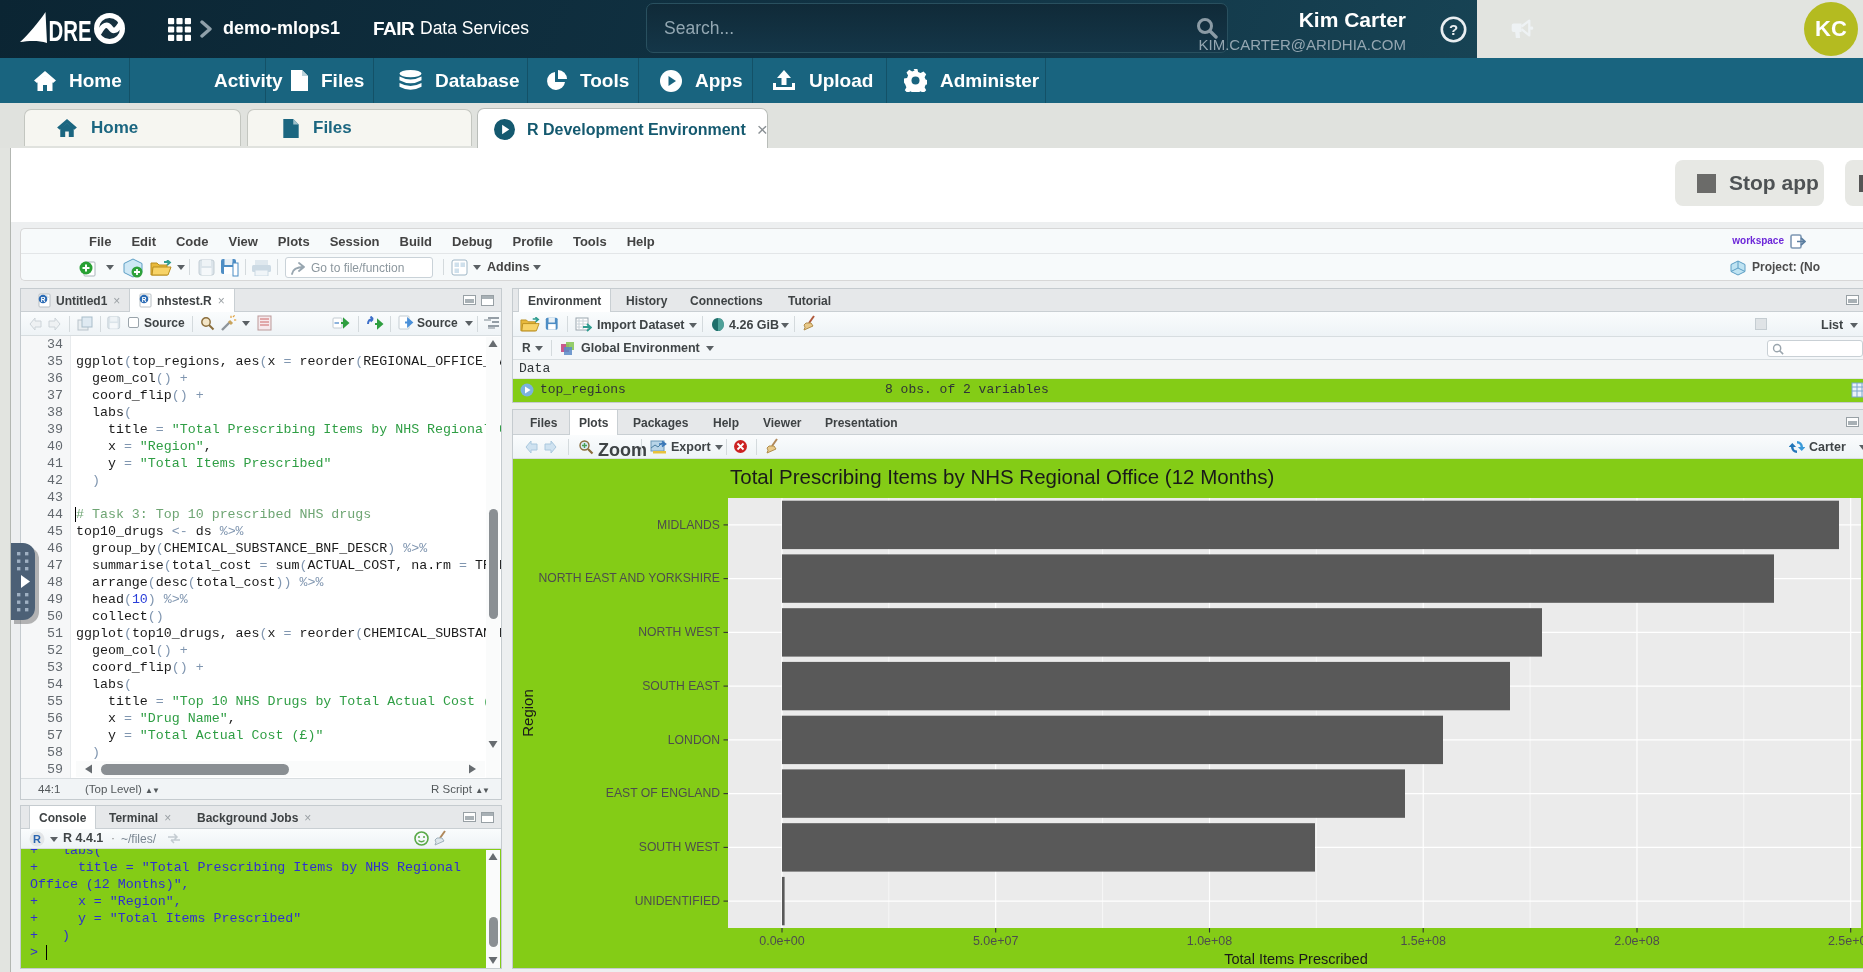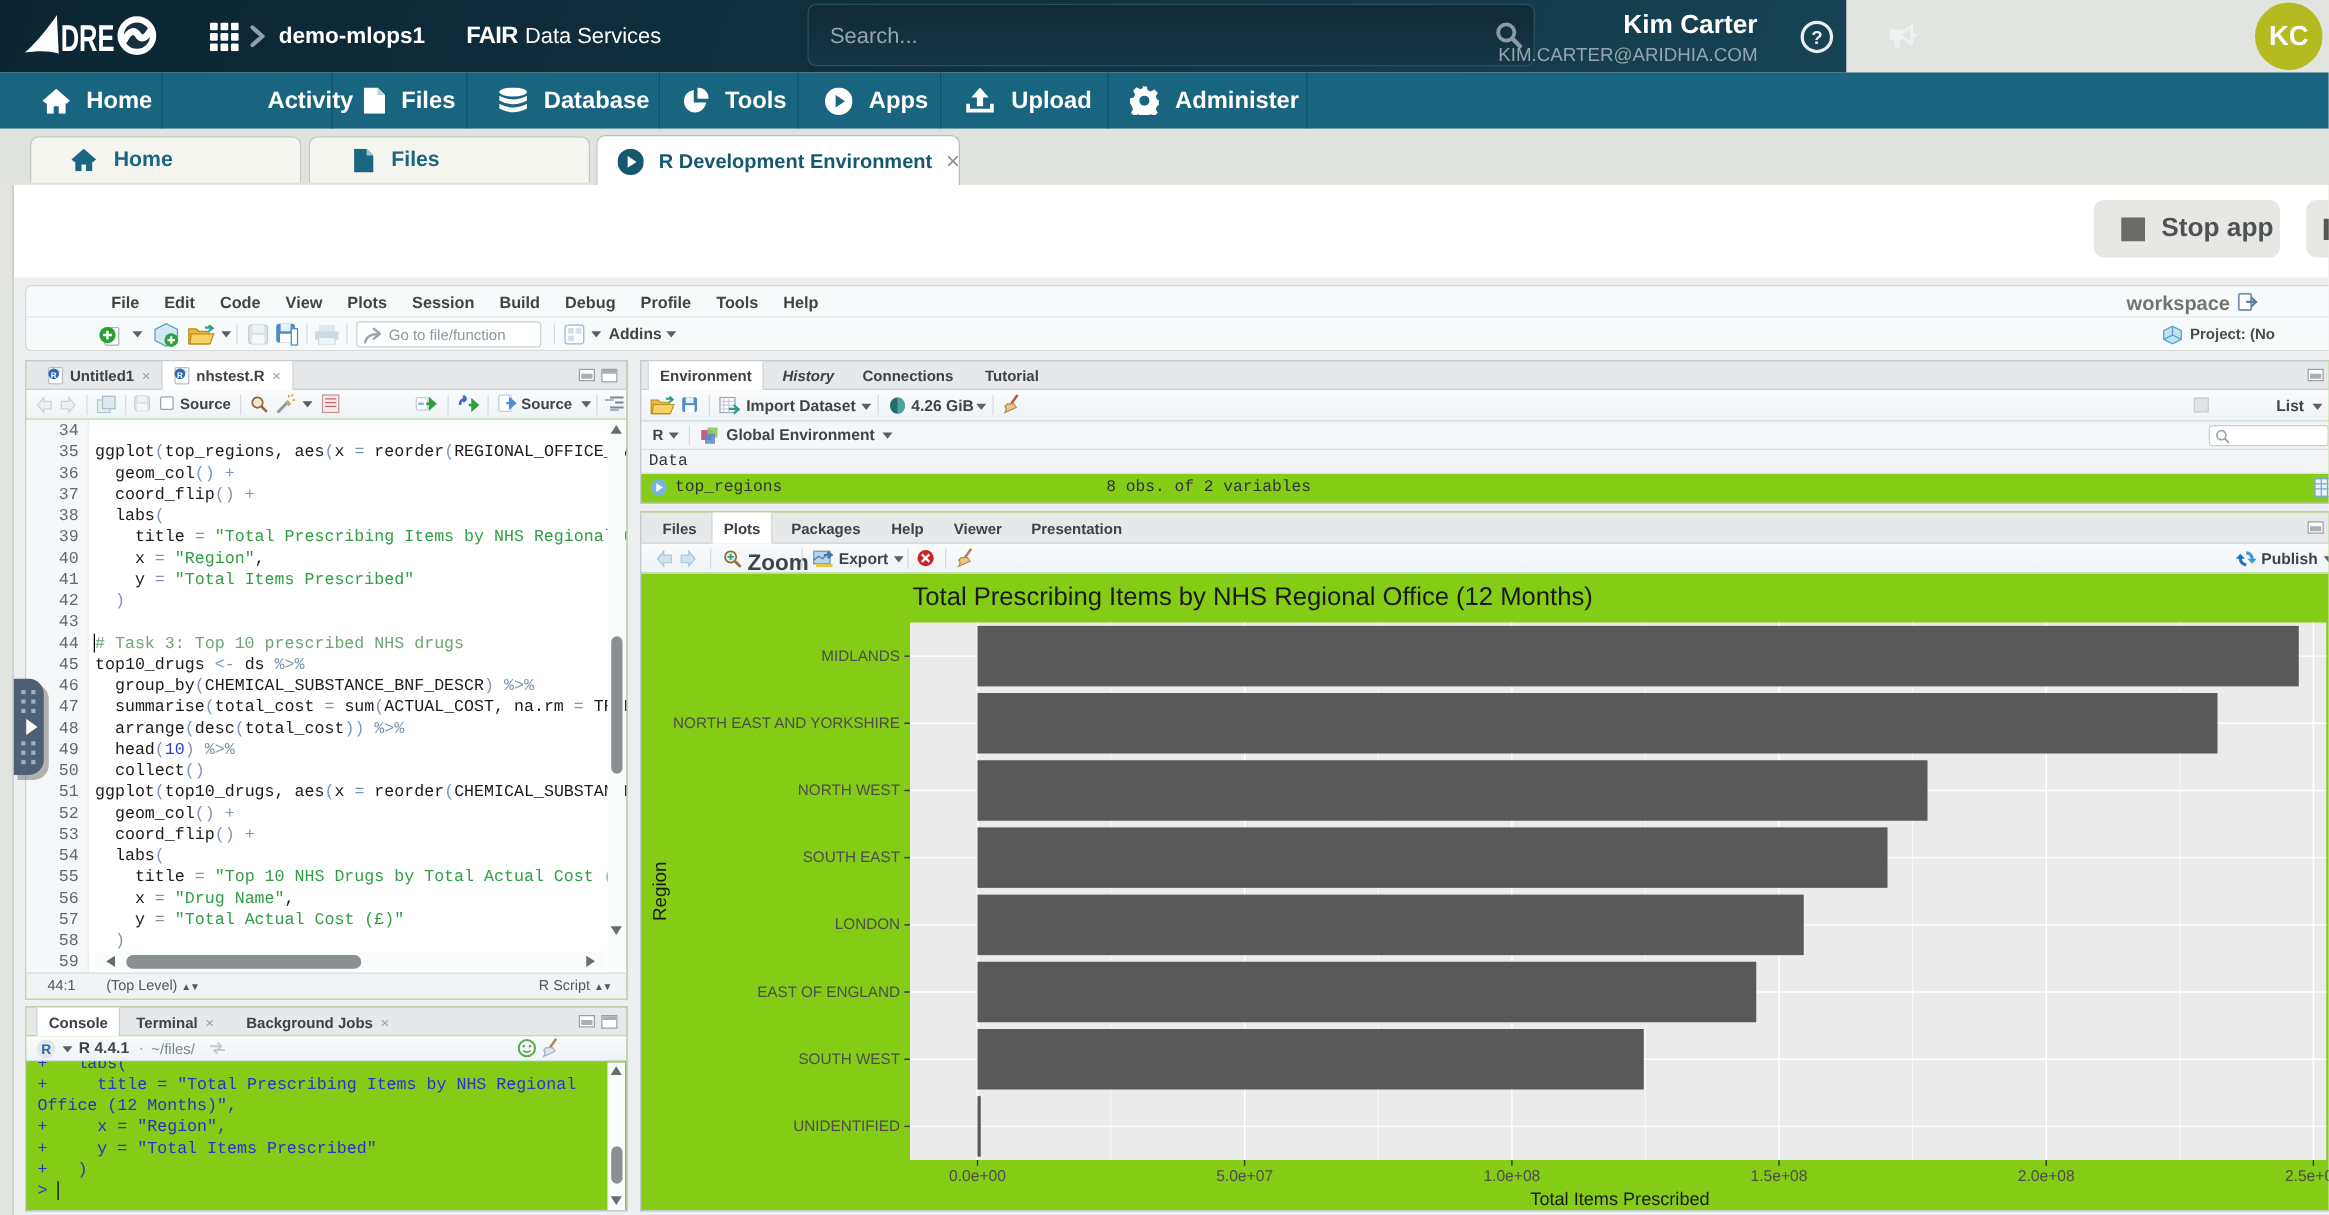--- a/index.html
+++ b/index.html
@@ -193,21 +193,21 @@
   <div class="appbtn" style="left:1845px;top:160px;width:40px;padding-left:14px;">
     <span style="width:17px;height:17px;background:#555;display:inline-block;"></span>
   </div>
   <div id="rstudio">
 
     <div class="abs" style="left:9px;top:6px;width:1852px;height:53px;background:#f7fafb;border:1px solid #d7d7d7;border-radius:5px 0 0 5px;border-right:none;">
       <div class="abs" style="left:0;top:0;width:100%;height:25px;border-bottom:1px solid #e3e6e8;"></div>
       <div class="abs" style="left:58px;top:5px;font-size:13px;font-weight:600;color:#434343;">
         <span style="padding:0 10px;">File</span><span style="padding:0 10px;">Edit</span><span style="padding:0 10px;">Code</span><span style="padding:0 10px;">View</span><span style="padding:0 10px;">Plots</span><span style="padding:0 10px;">Session</span><span style="padding:0 10px;">Build</span><span style="padding:0 10px;">Debug</span><span style="padding:0 10px;">Profile</span><span style="padding:0 10px;">Tools</span><span style="padding:0 10px;">Help</span>
       </div>
-      <div class="abs" style="right:88px;top:6px;font-size:16px;font-weight:600;color:#737373;">workspace</div>
+      <div class="abs" style="right:88px;top:6px;font-size:10px;font-weight:600;color:#6d28d9;">workspace</div>
       <svg class="abs" style="right:66px;top:5px;" width="16" height="15" viewBox="0 0 16 15">
           <rect x="1" y="1" width="10" height="13" rx="1.5" fill="#fff" stroke="#7d97b3" stroke-width="1.6"></rect>
           <path d="M7 7.5 h8 M11 4 l4 3.5 l-4 3.5" stroke="#5b7ea0" stroke-width="1.7" fill="none"></path>
         </svg>
 
       <svg class="abs" style="left:58px;top:30px;" width="18" height="18" viewBox="0 0 18 18">
           <rect x="5" y="3" width="11" height="14" rx="1" fill="#fff" stroke="#aab4ba"></rect>
           <circle cx="7" cy="9" r="6.5" fill="#27a033"></circle>
           <path d="M7 5.5 v7 M3.5 9 h7" stroke="#fff" stroke-width="2"></path>
         </svg>
@@ -491,21 +491,21 @@
         <div class="abs" style="left:3px;top:67px;width:9px;height:30px;background:#8a8f93;border-radius:5px;"></div>
         <svg class="abs" style="left:2px;bottom:3px;" width="10" height="9" viewBox="0 0 10 9">
             <path d="M5 8 L9.5 1 H0.5 Z" fill="#676c70"></path>
           </svg>
       </div>
     </div>
 
     <div class="pane" style="left:501px;top:66px;width:1355px;height:115px;border-right:none;">
       <div class="ptabs">
         <div class="t on" style="left:5px;">Environment</div>
-        <div class="t" style="left:104px;font-style:italic;">History</div>
+        <div class="t" style="left:104px;">History</div>
         <div class="t" style="left:168px;">Connections</div>
         <div class="t" style="left:266px;">Tutorial</div>
         <div class="minmax" style="right:8px;top:6px;">
             <span class="mm1"></span>
           </div>
       </div>
       <div class="ptoolbar" style="top:23px;height:25px;">
         <svg class="abs" style="left:7px;top:5px;" width="20" height="15" viewBox="0 0 22 16">
             <path d="M1 3 h6 l2 2 h8 v10 h-16 Z" fill="#e8b93c" stroke="#b98e1f"></path>
             <path d="M3 7 h18 l-3 8 h-16 Z" fill="#f7d367" stroke="#b98e1f"></path>
@@ -615,21 +615,21 @@
           </svg>
         <div class="abs vdiv" style="left:243px;top:4px;"></div>
         <svg class="abs" style="left:252px;top:3px;" width="18" height="18" viewBox="0 0 18 18">
             <line x1="12" y1="1" x2="7" y2="8" stroke="#b0885a" stroke-width="2"></line>
             <path d="M4 8 l5 0 l2 3 l-9 4 q2 -3 0 -5 Z" fill="#e8c98a" stroke="#b08d4a"></path>
           </svg>
         <svg class="abs" style="left:1276px;top:4px;" width="16" height="16" viewBox="0 0 16 16">
             <path d="M8 2 a6 6 0 0 1 6 6 l2.5 0 -3.8 4 -3.8 -4 2.6 0 a3.5 3.5 0 0 0 -3.5 -3.5 Z" fill="#3a9ad9"></path>
             <path d="M8 14 a6 6 0 0 1 -6 -6 l-2.5 0 3.8 -4 3.8 4 -2.6 0 a3.5 3.5 0 0 0 3.5 3.5 Z" fill="#2476b8"></path>
           </svg>
-        <span class="abs" style="left:1296px;top:5px;font-size:12.5px;font-weight:600;color:#3f4446;">Publish</span>
+        <span class="abs" style="left:1296px;top:5px;font-size:12.5px;font-weight:600;color:#3f4446;">Carter</span>
         <span class="caret abs" style="left:1346px;top:10px;"></span>
       </div>
       <svg class="abs" style="left:1px;top:49px;" width="1352" height="510" viewBox="0 0 1352 510" font-family="Liberation Sans, sans-serif">
         <text x="216" y="25" font-size="20.5" fill="#1a1a1a">Total Prescribing Items by NHS Regional Office (12 Months)</text>
         <rect x="214" y="39" width="1133" height="430" fill="#ebebeb"></rect>
         <g stroke="#ffffff" stroke-width="0.6">
           <line x1="374.8" y1="39" x2="374.8" y2="469"></line>
             <line x1="588.6" y1="39" x2="588.6" y2="469"></line>
             <line x1="802.3" y1="39" x2="802.3" y2="469"></line>
             <line x1="1016.1" y1="39" x2="1016.1" y2="469"></line>

